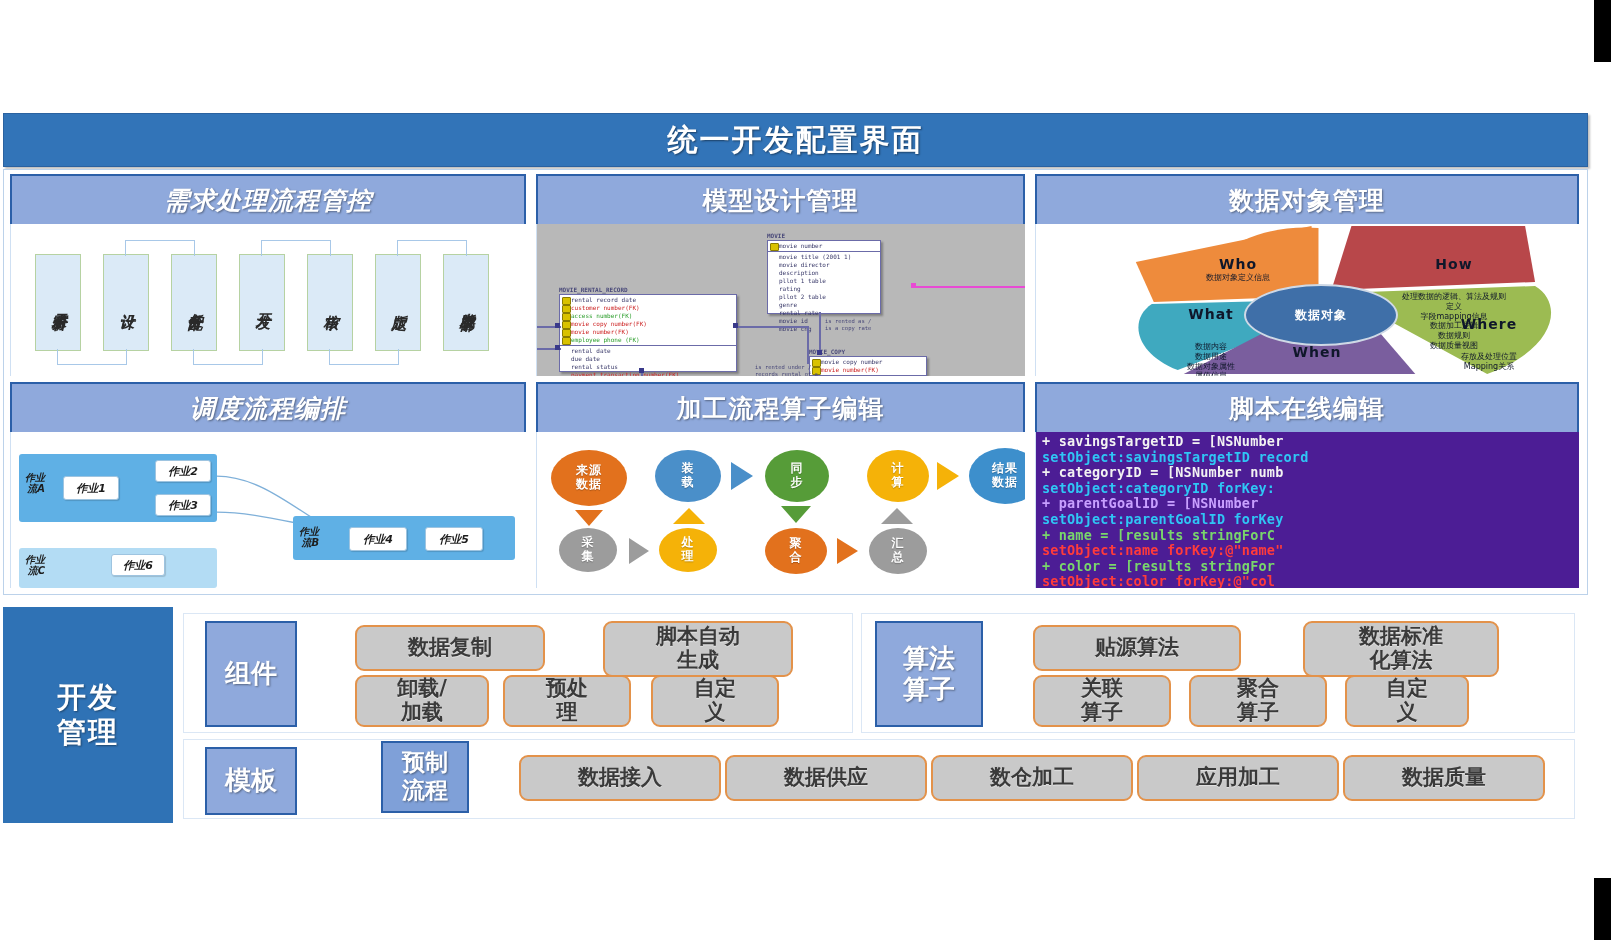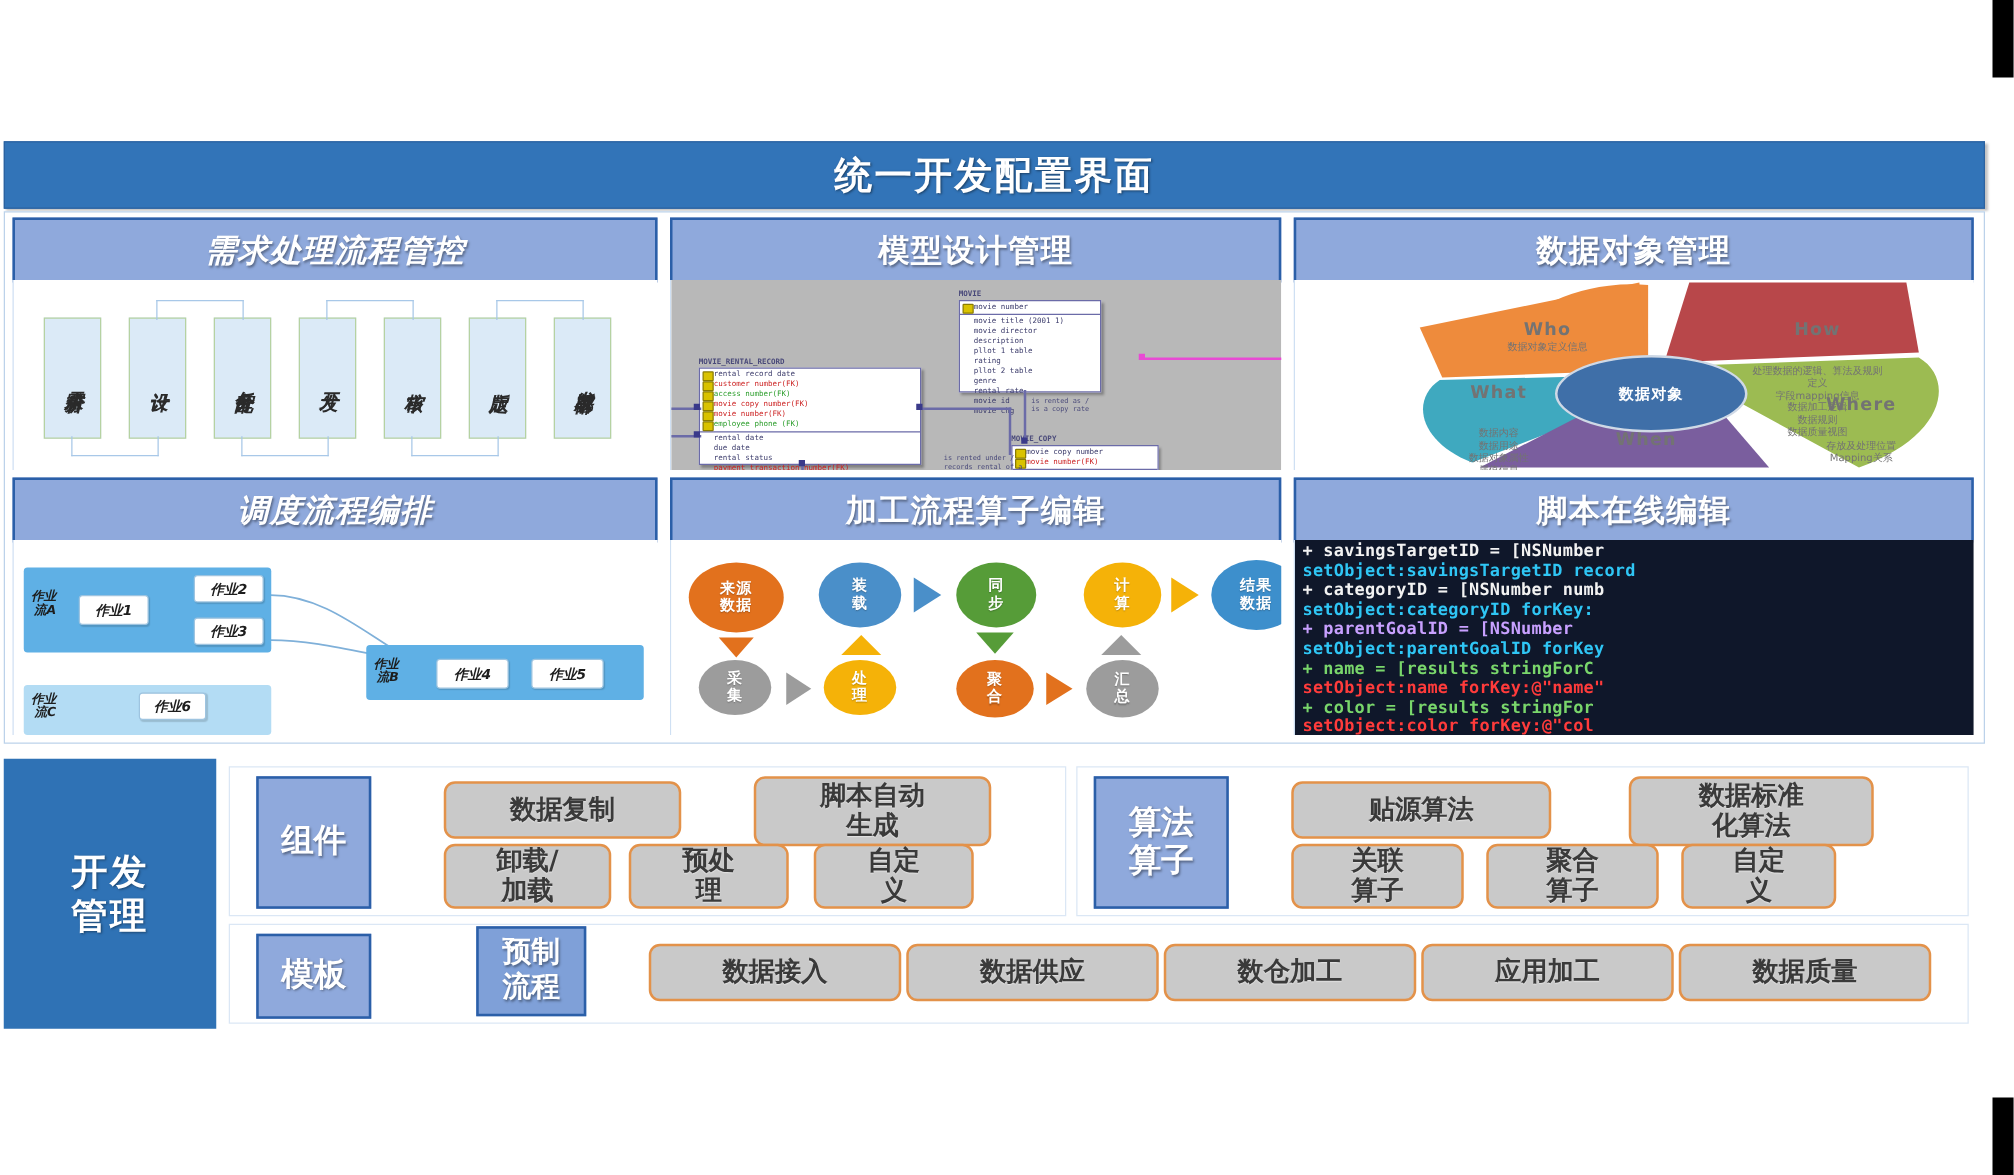--- a/index.html
+++ b/index.html
@@ -67,21 +67,21 @@
     border:1px solid #8a7c00;border-radius:1px;}
   .erSep{border-top:1px solid #6b6ba8;margin:1px 0;}
   .erLine{position:absolute;background:#6b6ba8;}
   .erLine.pink{background:#e84ad4;}
   .erDot{position:absolute;width:5px;height:5px;background:#3a3a8a;}
   .erLbl{position:absolute;font-size:5.5px;color:#4a4a7a;white-space:nowrap;
     font-family:"DejaVu Sans Mono","Liberation Mono",monospace;line-height:1.25;}
 
   
   .piewrap{position:absolute;inset:0;background:#fff;}
-  .pieLbl{position:absolute;color:#737373;text-align:center;line-height:1.22;}
+  .pieLbl{position:absolute;color:#0f172a;text-align:center;line-height:1.22;}
   .pieLbl .en{font-size:14px;font-weight:bold;letter-spacing:1px;display:block;}
   .pieLbl .cn{font-size:8px;display:block;}
   .pieCenter{position:absolute;left:208px;top:60px;width:150px;height:58px;
     background:#3f6fa8;border:2px solid #cfd9e6;border-radius:50%;
     display:flex;align-items:center;justify-content:center;
     color:#fff;font-size:12px;font-weight:bold;letter-spacing:1px;z-index:5;}
 
   
   .sch{position:absolute;inset:0;background:#fff;text-align:right;}
   .flowGroup{position:absolute;background:#5fb0e5;border-radius:3px;}
@@ -94,21 +94,21 @@
 
   
   .ops{position:absolute;inset:0;background:#fff;}
   .node{position:absolute;border-radius:50%;
     display:flex;align-items:center;justify-content:center;flex-direction:column;
     color:#fff;font-size:12px;font-weight:bold;line-height:1.15;letter-spacing:1px;
     text-shadow:0 1px 1px rgba(0,0,0,.25);}
   .tri{position:absolute;width:0;height:0;}
 
   
-  .code{position:absolute;inset:0;background:#0f172a;overflow:hidden;
+  .code{position:absolute;inset:0;background:#4c1d95;overflow:hidden;
     font-family:"DejaVu Sans Mono","Liberation Mono",monospace;
     font-size:13.5px;font-weight:bold;line-height:15.6px;padding:2px 0 0 6px;
     white-space:nowrap;letter-spacing:.2px;}
   .code .c1c{color:#f2f2f2;}
   .code .c2c{color:#2fc6f5;}
   .code .c3c{color:#79d66b;}
   .code .c4c{color:#ff3b3b;}
   .code .c5c{color:#c8a0ff;}
 
   
@@ -362,21 +362,21 @@
             </div>
             <div class="pieLbl" style="left:378px;top:72px;width:150px;white-space:pre-line">
               <span class="en">Where</span>
               <span class="cn">存放及处理位置
 Mapping关系</span>
             </div>
             <div class="pieLbl" style="left:214px;top:100px;width:134px;white-space:pre-line">
               <span class="en">When</span>
               
             </div>
-            <div class="pieLbl" style="left:88px;top:62px;width:150px;white-space:pre-line">
+            <div class="pieLbl" style="left:100px;top:62px;width:150px;white-space:pre-line">
               <span class="en">What</span>
               <span class="cn">数据内容
 数据用途
 数据对象属性
 属值信息</span>
             </div>
             <div class="pieCenter">数据对象</div>
           </div>
         </div>
       </div>

